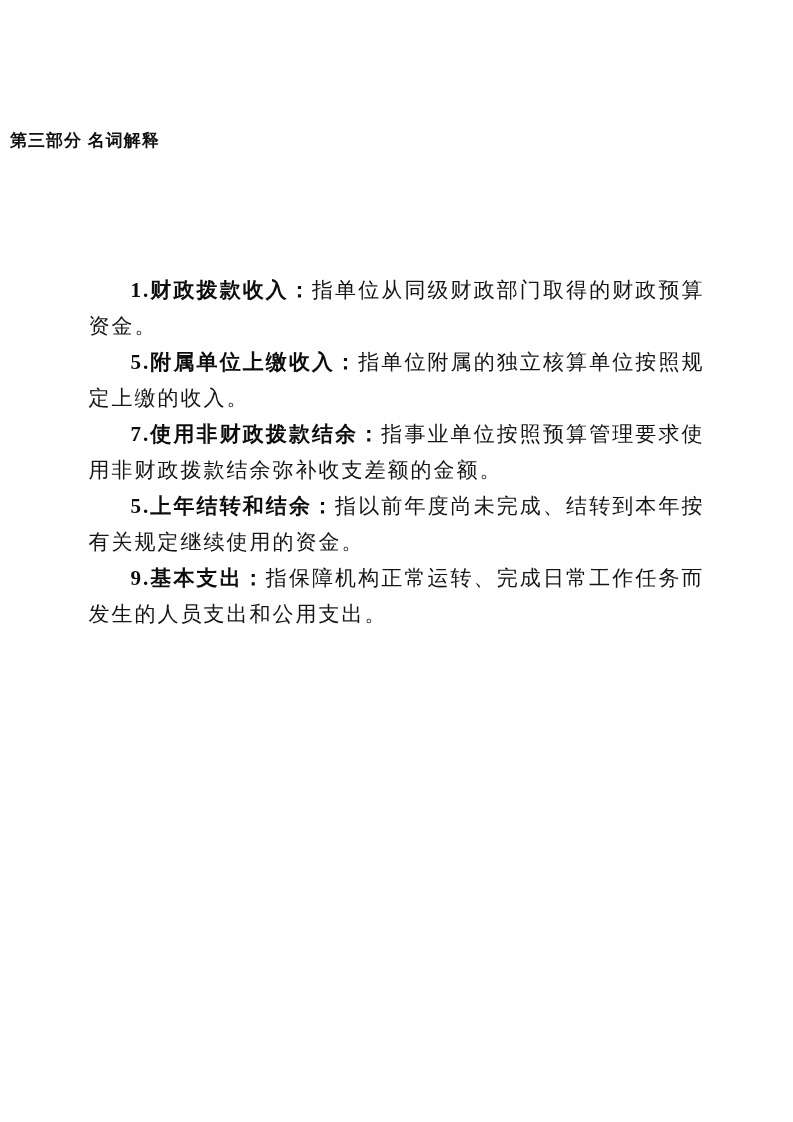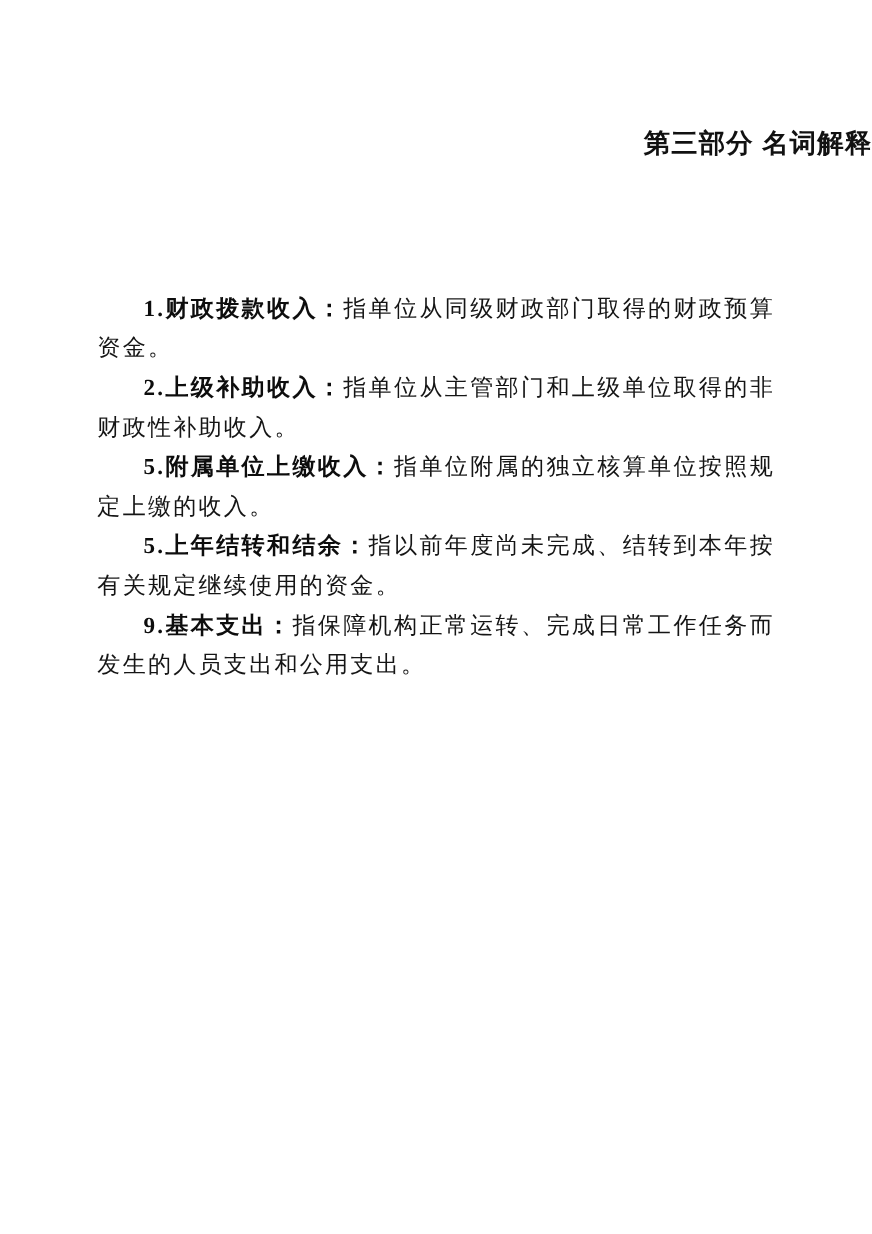--- a/index.html
+++ b/index.html
@@ -10,25 +10,25 @@
   .page {
     position: relative;
     width: 793px;
     height: 1122px;
     background: #ffffff;
     overflow: hidden;
     font-family: "Liberation Serif", "DejaVu Serif", serif;
     color: #151515;
   }
   .doc-title {
-    margin: 0;
+    margin: 10px;
     padding-top: 116px;
-    text-align: right;
+    text-align: left;
     font-family: "Liberation Sans", "DejaVu Sans", sans-serif;
-    font-size: 24px;
+    font-size: 17px;
     font-weight: bold;
     letter-spacing: 1px;
     line-height: 30px;
     color: #111111;
   }
   .content {
     width: 616px;
     margin: 116px auto 0 auto;
   }
   .content p {
@@ -54,27 +54,27 @@
 <body>
 
 <div class="page">
 
   <h1 class="doc-title">第三部分 名词解释</h1>
 
   <div class="content">
 
     <p><span class="term">1.财政拨款收入：</span><span>指单位从同级财政部门取得的财政预算资金。</span></p>
 
-    <p><span class="term">2.上级补助收入：</span><span>指单位从主管部门和上级单位取得的非财政性补助收入。</span></p>
 
 
 
     <p><span class="term">5.附属单位上缴收入：</span><span>指单位附属的独立核算单位按照规定上缴的收入。</span></p>
 
 
+    <p><span class="term">7.使用非财政拨款结余：</span><span>指事业单位按照预算管理要求使用非财政拨款结余弥补收支差额的金额。</span></p>
 
     <p><span class="term">5.上年结转和结余：</span><span>指以前年度尚未完成、结转到本年按有关规定继续使用的资金。</span></p>
 
     <p><span class="term">9.基本支出：</span><span>指保障机构正常运转、完成日常工作任务而发生的人员支出和公用支出。</span></p>
 
 
   </div>
 </div>
 
 </body></html>

